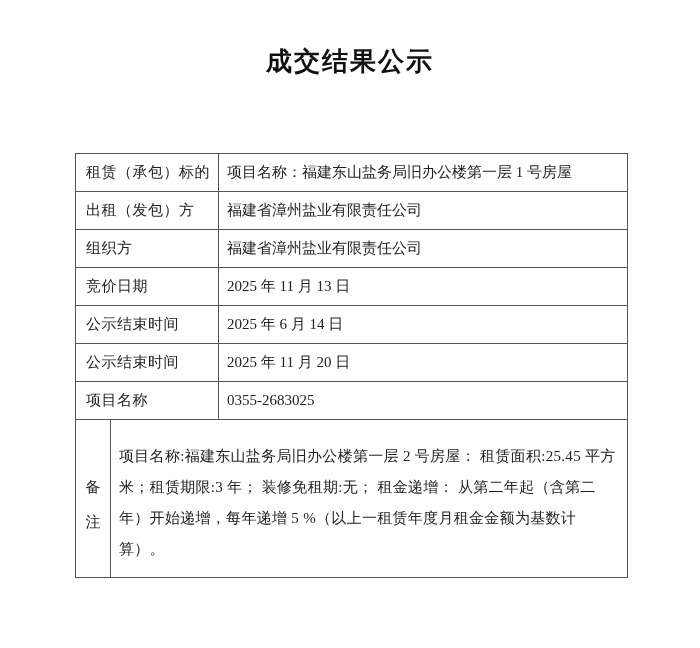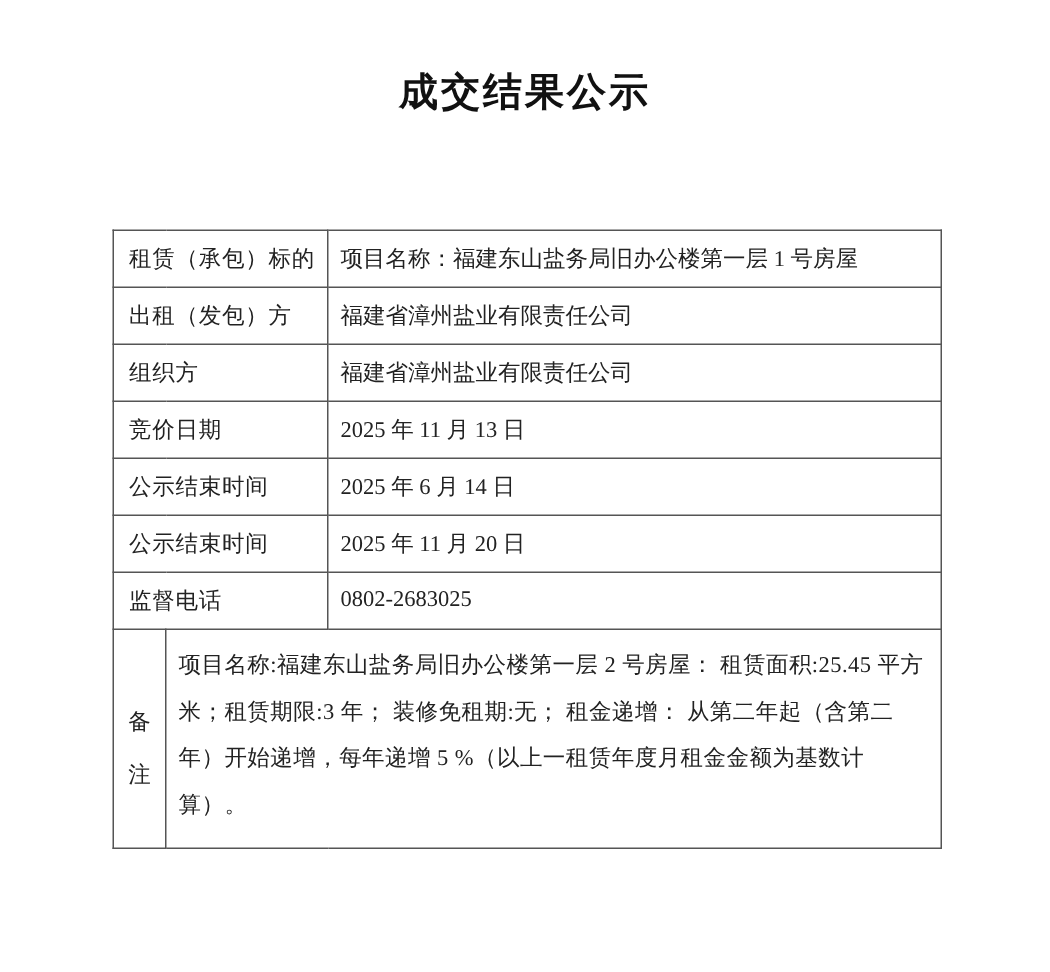--- a/index.html
+++ b/index.html
@@ -65,20 +65,21 @@
   td.remark-value {
     vertical-align: top;
     padding: 9px 8px 12px 8px;
   }
   td.remark-value .remark-text {
     font-size: 15px;
     line-height: 31px;
     letter-spacing: 0.3px;
     white-space: pre-wrap;
     word-break: break-all;
+    margin-top: 12px;
   }
   tr.remark-row { height: 139px; }
 </style>
 </head>
 <body>
 
 <div class="page">
 
   <div class="doc-title">成交结果公示</div>
 
@@ -107,22 +108,22 @@
       </tr>
       <tr>
         <td class="label" colspan="2">公示结束时间</td>
         <td class="value">2025 年 6 月 14 日</td>
       </tr>
       <tr>
         <td class="label" colspan="2">公示结束时间</td>
         <td class="value">2025 年 11 月 20 日</td>
       </tr>
       <tr>
-        <td class="label" colspan="2">监督电话</td>
-        <td class="value">0802-2683025</td>
+        <td class="label" colspan="2">项目名称</td>
+        <td class="value">0355-2683025</td>
       </tr>
       <tr class="remark-row">
         <td class="remark-label">
           <div class="remark-label-inner">
             <span>备</span>
             <span>注</span>
           </div>
         </td>
         <td class="remark-value" colspan="2">
           <div class="remark-text">项目名称:福建东山盐务局旧办公楼第一层 2 号房屋： 租赁面积:25.45 平方米；租赁期限:3 年； 装修免租期:无； 租金递增： 从第二年起（含第二年）开始递增，每年递增 5 %（以上一租赁年度月租金金额为基数计算）。</div>

